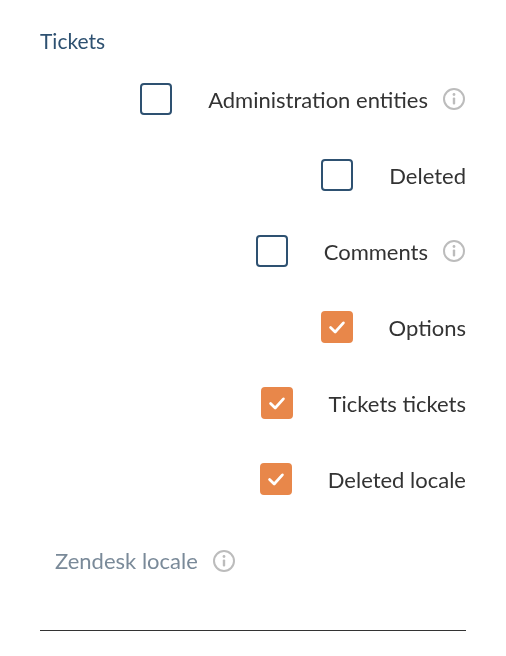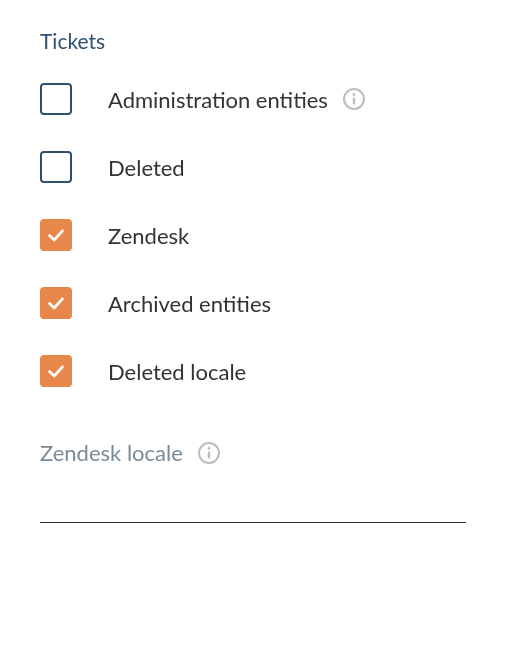--- a/index.html
+++ b/index.html
@@ -17,21 +17,22 @@
     }
     .section-title {
       font-size: 21px;
       font-weight: 400;
       color: #2e5171;
       margin-bottom: 16px;
     }
     .options-list {
       display: flex;
       flex-direction: column;
-      gap: 8px;
+      gap: 16px;
+      align-items: flex-end;
     }
     .option-row {
       display: flex;
       align-items: center;
       gap: 36px;
       padding: 14px 0;
     }
     .checkbox {
       width: 32px;
       height: 32px;
@@ -75,20 +76,21 @@
     }
     .info-icon svg {
       width: 24px;
       height: 24px;
     }
     .locale-section {
       margin-top: 38px;
       display: flex;
       align-items: center;
       gap: 14px;
+      margin-left: 15px;
     }
     .locale-label {
       font-size: 22px;
       font-weight: 400;
       color: #7a8a99;
     }
     .divider {
       border: none;
       border-top: 1px solid #333;
       margin-top: 56px;
@@ -120,40 +122,55 @@
 
   <div class="option-row">
     <div class="checkbox">
       
     </div>
     <div class="option-label">
       <span>Deleted</span>
     </div>
   </div>
 
-
   <div class="option-row">
-    <div class="checkbox checked">
-      <svg viewBox="0 0 24 24">
-          <path d="M5 12.5L10 17.5L19 7.5" stroke="#fff" stroke-width="3" fill="none" stroke-linecap="round" stroke-linejoin="round"></path>
-        </svg>
+    <div class="checkbox">
+      
     </div>
     <div class="option-label">
-      <span>Zendesk</span>
+      <span>Comments</span>
+      <span class="info-icon">
+        <svg viewBox="0 0 24 24">
+            <circle cx="12" cy="12" r="10" stroke="#bcbcbc" stroke-width="2" fill="none"></circle>
+            <circle cx="12" cy="7.5" r="1.4" fill="#bcbcbc"></circle>
+            <rect x="10.8" y="10.5" width="2.4" height="7" rx="1" fill="#bcbcbc"></rect>
+          </svg>
+      </span>
     </div>
   </div>
 
   <div class="option-row">
     <div class="checkbox checked">
       <svg viewBox="0 0 24 24">
           <path d="M5 12.5L10 17.5L19 7.5" stroke="#fff" stroke-width="3" fill="none" stroke-linecap="round" stroke-linejoin="round"></path>
         </svg>
     </div>
     <div class="option-label">
-      <span>Archived entities</span>
+      <span>Options</span>
+    </div>
+  </div>
+
+  <div class="option-row">
+    <div class="checkbox checked">
+      <svg viewBox="0 0 24 24">
+          <path d="M5 12.5L10 17.5L19 7.5" stroke="#fff" stroke-width="3" fill="none" stroke-linecap="round" stroke-linejoin="round"></path>
+        </svg>
+    </div>
+    <div class="option-label">
+      <span>Tickets tickets</span>
     </div>
   </div>
 
   <div class="option-row">
     <div class="checkbox checked">
       <svg viewBox="0 0 24 24">
           <path d="M5 12.5L10 17.5L19 7.5" stroke="#fff" stroke-width="3" fill="none" stroke-linecap="round" stroke-linejoin="round"></path>
         </svg>
     </div>
     <div class="option-label">

